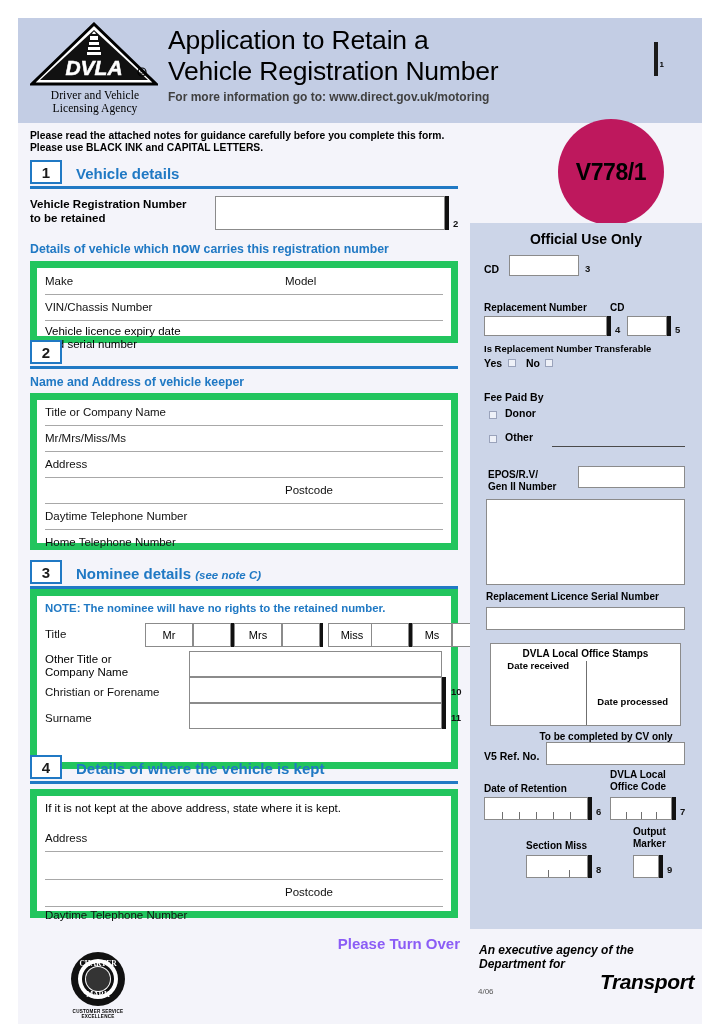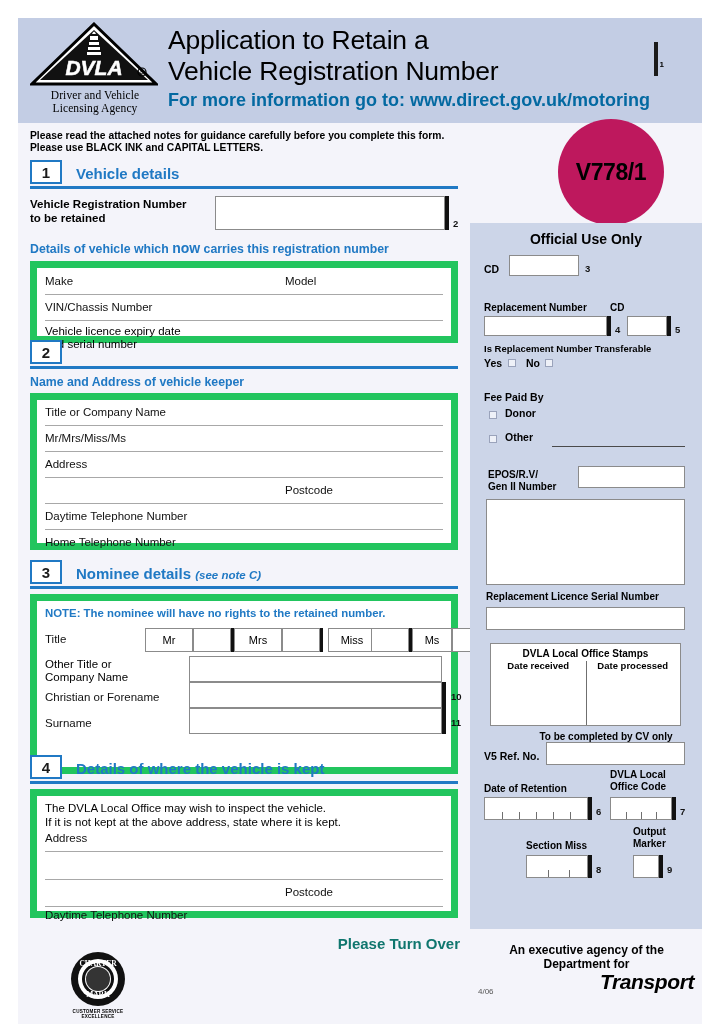--- a/index.html
+++ b/index.html
@@ -23,21 +23,21 @@
   .logo-sub {
     font-family:"Liberation Serif", serif;
     font-size:11.5px; line-height:12.5px; color:#000; text-align:center;
     margin-top:1px; letter-spacing:.1px;
   }
   .title-block { position:absolute; left:150px; top:7px; }
   .title-line {
     font-size:26.5px; line-height:31px; font-weight:400; color:#000;
     letter-spacing:-0.2px;
   }
-  .title-sub { font-size:18px; font-weight:600; color:#0369a1; margin-top:3px; }
+  .title-sub { font-size:12px; font-weight:600; color:#404040; margin-top:3px; }
   .title-sub b { font-weight:700; }
   .corner-mark { position:absolute; right:38px; top:24px; }
   .corner-bar { display:inline-block; width:4px; height:34px; background:#1b1b1b; vertical-align:middle; }
   .corner-num { display:inline-block; font-size:8px; font-weight:700; vertical-align:top; margin-top:18px; margin-left:2px; }
 
   
   .left-col {
     position:absolute; left:18px; top:123px; width:452px; height:806px;
     background:#f4f4fa;
   }
@@ -81,23 +81,23 @@
 
   
   .comb { position:relative; border:1px solid #8b8b8b; background:#fff; }
   .comb i { position:absolute; bottom:0; width:1px; background:#6f6f6f; height:7px; }
 
   .chk { width:8px; height:8px; border:1px solid #9aa3bb; background:#eef1f8; display:inline-block; }
 
   
   .footer-left { position:absolute; left:18px; top:929px; width:452px; height:95px; background:#f4f4fa; }
   .footer-right { position:absolute; left:470px; top:929px; width:232px; height:95px; background:#f4f4fa; }
-  .pto { position:absolute; right:10px; top:6px; font-size:15px; font-weight:700; color:#0f766e; }
+  .pto { position:absolute; right:10px; top:6px; font-size:15px; font-weight:700; color:#8b5cf6; }
   .charter-cap { font-size:4.6px; font-weight:700; letter-spacing:.2px; text-align:center; margin-top:2px; }
-  .deptline { font-size:12px; font-weight:700; text-align:center; line-height:14px; }
+  .deptline { font-size:12px; font-style:italic; font-weight:700; text-align:left; line-height:14px; }
   .transport { font-size:21px; font-style:italic; font-weight:700; text-align:right; letter-spacing:-0.4px; margin-top:-1px;}
   .rev { position:absolute; left:8px; top:58px; font-size:8px; color:#555; }
 </style>
 </head>
 <body>
 
 <div class="page">
 
   <div class="header">
 
@@ -226,21 +226,21 @@
     <div style="position:absolute; left:12px; top:437px; width:428px;">
       <div class="sec-head">
         <div class="sec-num">3</div>
         <div class="sec-title">
           <span>Nominee details</span>
           <span class="note">(see note C)</span>
         </div>
       </div>
       <div class="sec-rule"></div>
 
-      <div class="box" style="margin-top:5px; height:180px;">
+      <div class="box" style="height:180px;">
         <div class="blue-sub" style="position:absolute; left:8px; top:6px; font-size:11.4px;">NOTE: The nominee will have no rights to the retained number.</div>
 
         <div style="position:absolute; left:8px; top:27px; width:412px; height:24px;">
           <div class="row-label" style="position:absolute; left:0; top:5px;">Title</div>
 
           <div class="fieldbox" style="position:absolute; left:100px; top:0; width:48px; height:24px; display:flex; align-items:center; justify-content:center; font-size:11px;">Mr</div>
           <div class="fieldbox" style="position:absolute; left:148px; top:0; width:38px; height:24px;"></div>
           <div class="thickbar" style="position:absolute; left:186px; top:0; width:3px; height:24px;"></div>
 
           <div class="fieldbox" style="position:absolute; left:189px; top:0; width:48px; height:24px; display:flex; align-items:center; justify-content:center; font-size:11px;">Mrs</div>
@@ -275,21 +275,20 @@
 
     <div style="position:absolute; left:12px; top:632px; width:428px;">
       <div class="sec-head">
         <div class="sec-num">4</div>
         <div class="sec-title">Details of where the vehicle is kept</div>
       </div>
       <div class="sec-rule"></div>
 
       <div class="box" style="margin-top:5px; height:129px;">
         <div style="position:absolute; left:8px; top:6px; font-size:11.5px; line-height:13.5px;">
-          <div>The DVLA Local Office may wish to inspect the vehicle.</div>
           <div>If it is not kept at the above address, state where it is kept.</div>
         </div>
         <div class="row-label" style="position:absolute; left:8px; top:36px;">Address</div>
         <div style="position:absolute; left:8px; right:8px; top:55px; height:1px; background:#a8a8a8;"></div>
         <div style="position:absolute; left:8px; right:8px; top:83px; height:1px; background:#a8a8a8;"></div>
         <div class="row-label" style="position:absolute; left:248px; top:90px;">Postcode</div>
         <div style="position:absolute; left:8px; right:8px; top:110px; height:1px; background:#a8a8a8;"></div>
         <div class="row-label" style="position:absolute; left:8px; top:113px;">Daytime Telephone Number</div>
       </div>
     </div>
@@ -337,21 +336,21 @@
 
       <div class="fieldbox" style="position:absolute; left:16px; top:276px; width:199px; height:86px;"></div>
 
       <div style="position:absolute; left:16px; top:368px; font-size:10px; font-weight:700;">Replacement Licence Serial Number</div>
       <div class="fieldbox" style="position:absolute; left:16px; top:384px; width:199px; height:23px;"></div>
 
       <div class="fieldbox" style="position:absolute; left:20px; top:420px; width:191px; height:83px;">
         <div style="text-align:center; font-size:10px; font-weight:700; margin-top:4px;">DVLA Local Office Stamps</div>
         <div style="display:flex; font-size:9.5px; font-weight:700; margin-top:1px;">
           <div style="flex:1; text-align:center;">Date received</div>
-          <div style="flex:1; text-align:center;">Date processed</div>
+          <div style="flex:1; text-align:center;margin-top:36px;">Date processed</div>
         </div>
         <div style="position:absolute; left:50%; top:17px; bottom:0; width:1px; background:#6f6f6f;"></div>
       </div>
 
       <div style="position:absolute; left:0; top:508px; width:272px; text-align:center; font-size:10px; font-weight:700;">To be completed by CV only</div>
 
       <div style="position:absolute; left:14px; top:527px; font-size:10.5px; font-weight:700;">V5 Ref. No.</div>
       <div class="fieldbox" style="position:absolute; left:76px; top:519px; width:139px; height:23px;"></div>
 
       <div style="position:absolute; left:14px; top:560px; font-size:10px; font-weight:700;">Date of Retention</div>

